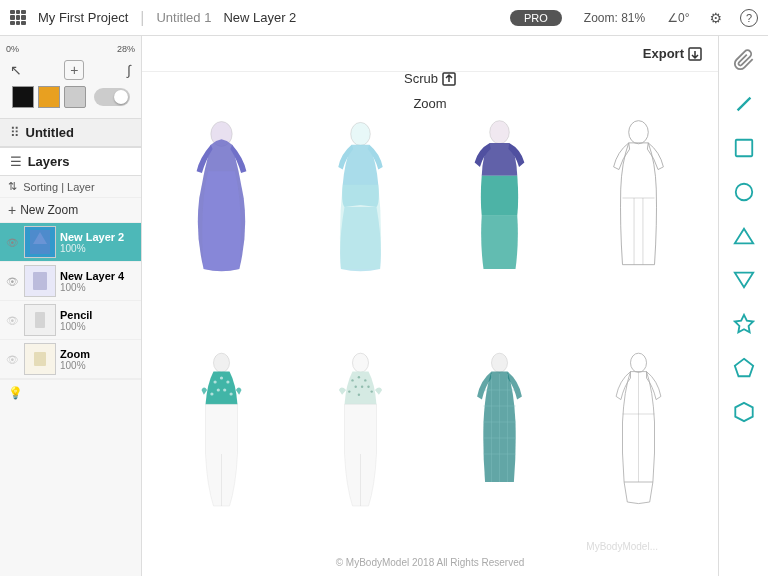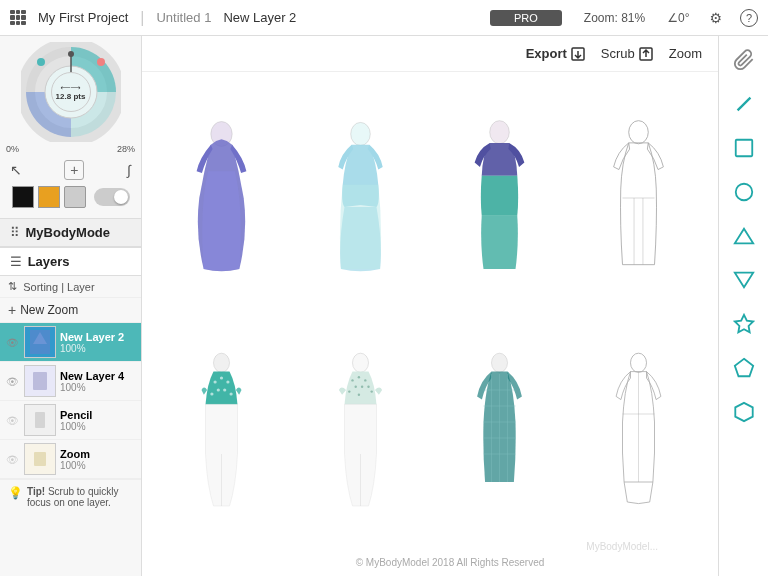--- a/index.html
+++ b/index.html
@@ -6,21 +6,21 @@
     body { font-family: -apple-system, BlinkMacSystemFont, 'Segoe UI', sans-serif; background: #f0f0f0; width: 768px; height: 576px; overflow: hidden; display: flex; flex-direction: column; }
 
     
     .topbar { background: #fff; border-bottom: 1px solid #ddd; height: 36px; display: flex; align-items: center; padding: 0 10px; gap: 12px; flex-shrink: 0; }
     .topbar-apps { display: grid; grid-template-columns: 1fr 1fr 1fr; grid-template-rows: 1fr 1fr 1fr; gap: 1px; width: 16px; height: 16px; cursor: pointer; }
     .topbar-apps span { background: #555; border-radius: 1px; }
     .topbar-title { font-size: 13px; color: #333; font-weight: 500; }
     .topbar-sep { color: #ccc; }
     .topbar-tab { font-size: 13px; color: #888; }
     .topbar-tab.active { color: #333; font-weight: 500; }
-    .topbar-pro { margin-left: auto; background: #555; color: #fff; font-size: 11px; padding: 2px 24px; border-radius: 3px; }
+    .topbar-pro { margin-left: auto; background: #555; color: #fff; font-size: 11px; padding: 2px 14px; border-radius: 8px; }
     .topbar-zoom { font-size: 12px; color: #555; margin-left: 10px; }
     .topbar-gear { margin-left: 8px; cursor: pointer; font-size: 14px; color: #555; }
     .topbar-help { margin-left: 6px; width: 18px; height: 18px; border-radius: 50%; border: 1.5px solid #555; display: flex; align-items: center; justify-content: center; font-size: 11px; color: #555; cursor: pointer; }
 
     
     .main { display: flex; flex: 1; overflow: hidden; }
 
     
     .sidebar { width: 142px; background: #f7f7f7; border-right: 1px solid #ddd; display: flex; flex-direction: column; flex-shrink: 0; overflow: hidden; }
 
@@ -61,31 +61,31 @@
     .layer-name { font-size: 11px; font-weight: 600; }
     .layer-pct { font-size: 10px; color: #888; }
     .layer-item.active .layer-name { color: #fff; }
     .layer-item.active .layer-pct { color: #e0f0f0; }
 
     .tip-area { padding: 6px 8px; font-size: 10px; color: #555; border-top: 1px solid #eee; display: flex; gap: 4px; }
     .tip-icon { color: #f0a020; font-size: 12px; }
 
     
     .canvas-area { flex: 1; background: #fff; position: relative; overflow: hidden; }
-    .canvas-header { height: 36px; background: #fff; border-bottom: 1px solid #eee; display: flex; align-items: center; padding: 0 16px; gap: 16px; }
+    .canvas-header { height: 36px; background: #fff; border-bottom: 1px solid #eee; display: flex; align-items: center; padding: 0 16px; gap: 10px; flex-direction: column; }
     .canvas-header .export-label { margin-left: auto; font-size: 13px; font-weight: 600; color: #333; display: flex; align-items: center; gap: 4px; cursor: pointer; }
     .canvas-header .import-label { font-size: 13px; color: #333; display: flex; align-items: center; gap: 4px; cursor: pointer; }
     .canvas-header .more-label { font-size: 13px; color: #333; cursor: pointer; }
 
     .canvas-grid { display: grid; grid-template-columns: repeat(4, 1fr); grid-template-rows: repeat(2, 1fr); gap: 0; width: 100%; height: calc(100% - 36px - 20px); padding: 10px; }
     .fashion-figure { display: flex; align-items: center; justify-content: center; padding: 8px; }
     .fashion-figure svg { width: 100%; height: 100%; max-height: 180px; }
 
     .watermark { position: absolute; bottom: 24px; right: 60px; font-size: 10px; color: #ccc; opacity: 0.7; }
-    .copyright { position: absolute; bottom: 8px; left: 50%; transform: translateX(-50%); font-size: 10px; color: #aaa; margin-left: 20px; }
+    .copyright { position: absolute; bottom: 8px; left: 50%; transform: translateX(-50%); font-size: 10px; color: #aaa; }
 
     
     .right-toolbar { width: 50px; background: #fff; border-left: 1px solid #ddd; display: flex; flex-direction: column; align-items: center; padding: 8px 0; gap: 12px; flex-shrink: 0; }
     .rt-icon { width: 32px; height: 32px; display: flex; align-items: center; justify-content: center; cursor: pointer; }
     .rt-icon svg { width: 22px; height: 22px; stroke: #20a8a8; fill: none; stroke-width: 2; }
     .rt-icon.clip svg { stroke: #888; }
     .rt-icon.line-icon svg { stroke: #20a8a8; stroke-width: 2.5; }
 
     .precision-section { border-top: 1px solid #ddd; border-bottom: 1px solid #ddd; }
   </style>
@@ -113,46 +113,20 @@
   <span class="topbar-zoom">∠0°</span>
   <span class="topbar-gear">⚙</span>
   <div class="topbar-help">?</div>
 </div>
 
 <div class="main">
 
   <div class="sidebar">
 
     <div class="color-wheel-area">
-      <div class="wheel-container">
-        <svg class="wheel-svg" viewBox="0 0 100 100">
-
-          <circle cx="50" cy="50" r="45" fill="none" stroke="#e0e0e0" stroke-width="18"></circle>
-
-          <path d="M50,50 L50,5 A45,45 0 0,1 95,50 Z" fill="#4db8b8" opacity="0.7"></path>
-
-          <path d="M50,50 L95,50 A45,45 0 0,1 50,95 Z" fill="#a0d8d8" opacity="0.5"></path>
-
-          <path d="M50,50 L50,95 A45,45 0 0,1 5,50 Z" fill="#7090d0" opacity="0.6"></path>
-
-          <path d="M50,50 L5,50 A45,45 0 0,1 50,5 Z" fill="#d0d0d0" opacity="0.5"></path>
-
-          <circle cx="50" cy="50" r="26" fill="#e8f4f4" stroke="#ccc" stroke-width="1"></circle>
-
-          <line x1="50" y1="50" x2="50" y2="12" stroke="#555" stroke-width="1.5"></line>
-          <circle cx="50" cy="12" r="3" fill="#555"></circle>
-
-          <circle cx="20" cy="20" r="4" fill="#4db8b8"></circle>
-          <circle cx="80" cy="20" r="4" fill="#f08080"></circle>
-        </svg>
-        <div class="wheel-center-label">
-          <span style="font-size:7px;">⟵⟶</span>
-          <span class="pts">12.8 pts</span>
-        </div>
-      </div>
       <div style="display:flex; width:100%; position:relative; height:12px; margin-top:2px;">
         <span class="wheel-pct" style="position:static; font-size:9px; color:#555;">0%</span>
         <span style="flex:1;"></span>
         <span class="wheel-pct2" style="position:static; font-size:9px; color:#555;">28%</span>
       </div>
 
       <div style="display:flex; align-items:center; justify-content:space-between; width:100%; padding: 0 4px; margin-top:2px;">
         <span style="font-size:14px; cursor:pointer; color:#555;">↖</span>
         <div class="add-btn">+</div>
         <span style="font-size:14px; cursor:pointer; color:#555;">∫</span>
@@ -163,21 +137,21 @@
         <div class="swatch-orange"></div>
         <div class="swatch-gray"></div>
         <div class="swatch-toggle">
           <div class="swatch-toggle-knob"></div>
         </div>
       </div>
     </div>
 
     <div class="section-header precision-section">
       <span class="icon">⠿</span>
-      <span class="label">MyBodyMode</span>
+      <span class="label">Untitled</span>
     </div>
 
     <div class="section-header" style="background:#fff;">
       <span class="icon">☰</span>
       <span class="label">Layers</span>
     </div>
 
     <div class="layers-section">
       <div class="sorting-bar">
         <span class="sort-icon">⇅</span>
@@ -229,24 +203,20 @@
           <div style="width:12px;height:14px;background:#c8b870;opacity:0.4;border-radius:1px;"></div>
         </div>
         <div class="layer-info">
           <span class="layer-name">Zoom</span>
           <span class="layer-pct">100%</span>
         </div>
       </div>
 
       <div class="tip-area">
         <span class="tip-icon">💡</span>
-        <span>
-          <strong>Tip!</strong>
-          <span>Scrub to quickly focus on one layer.</span>
-        </span>
       </div>
     </div>
   </div>
 
   <div class="canvas-area">
 
     <div class="canvas-header">
       <span style="flex:1;"></span>
       <span class="export-label">
         <span>Export</span>

